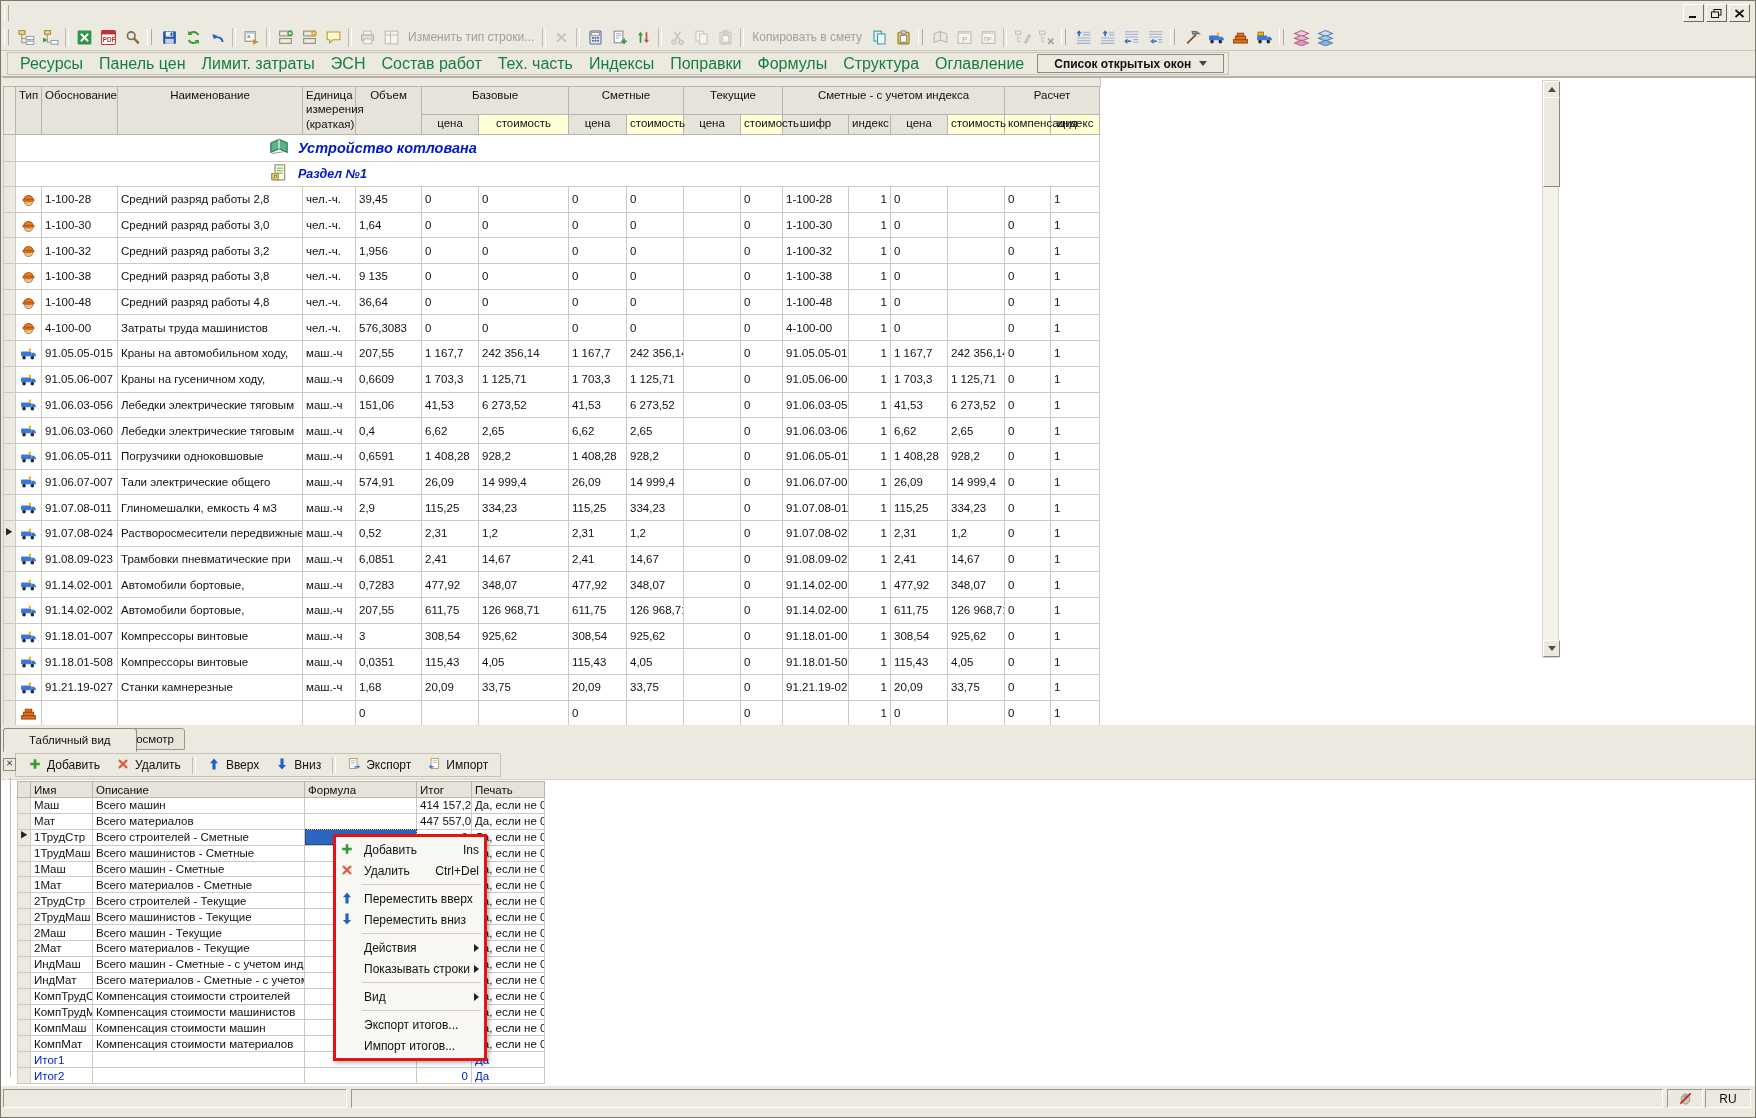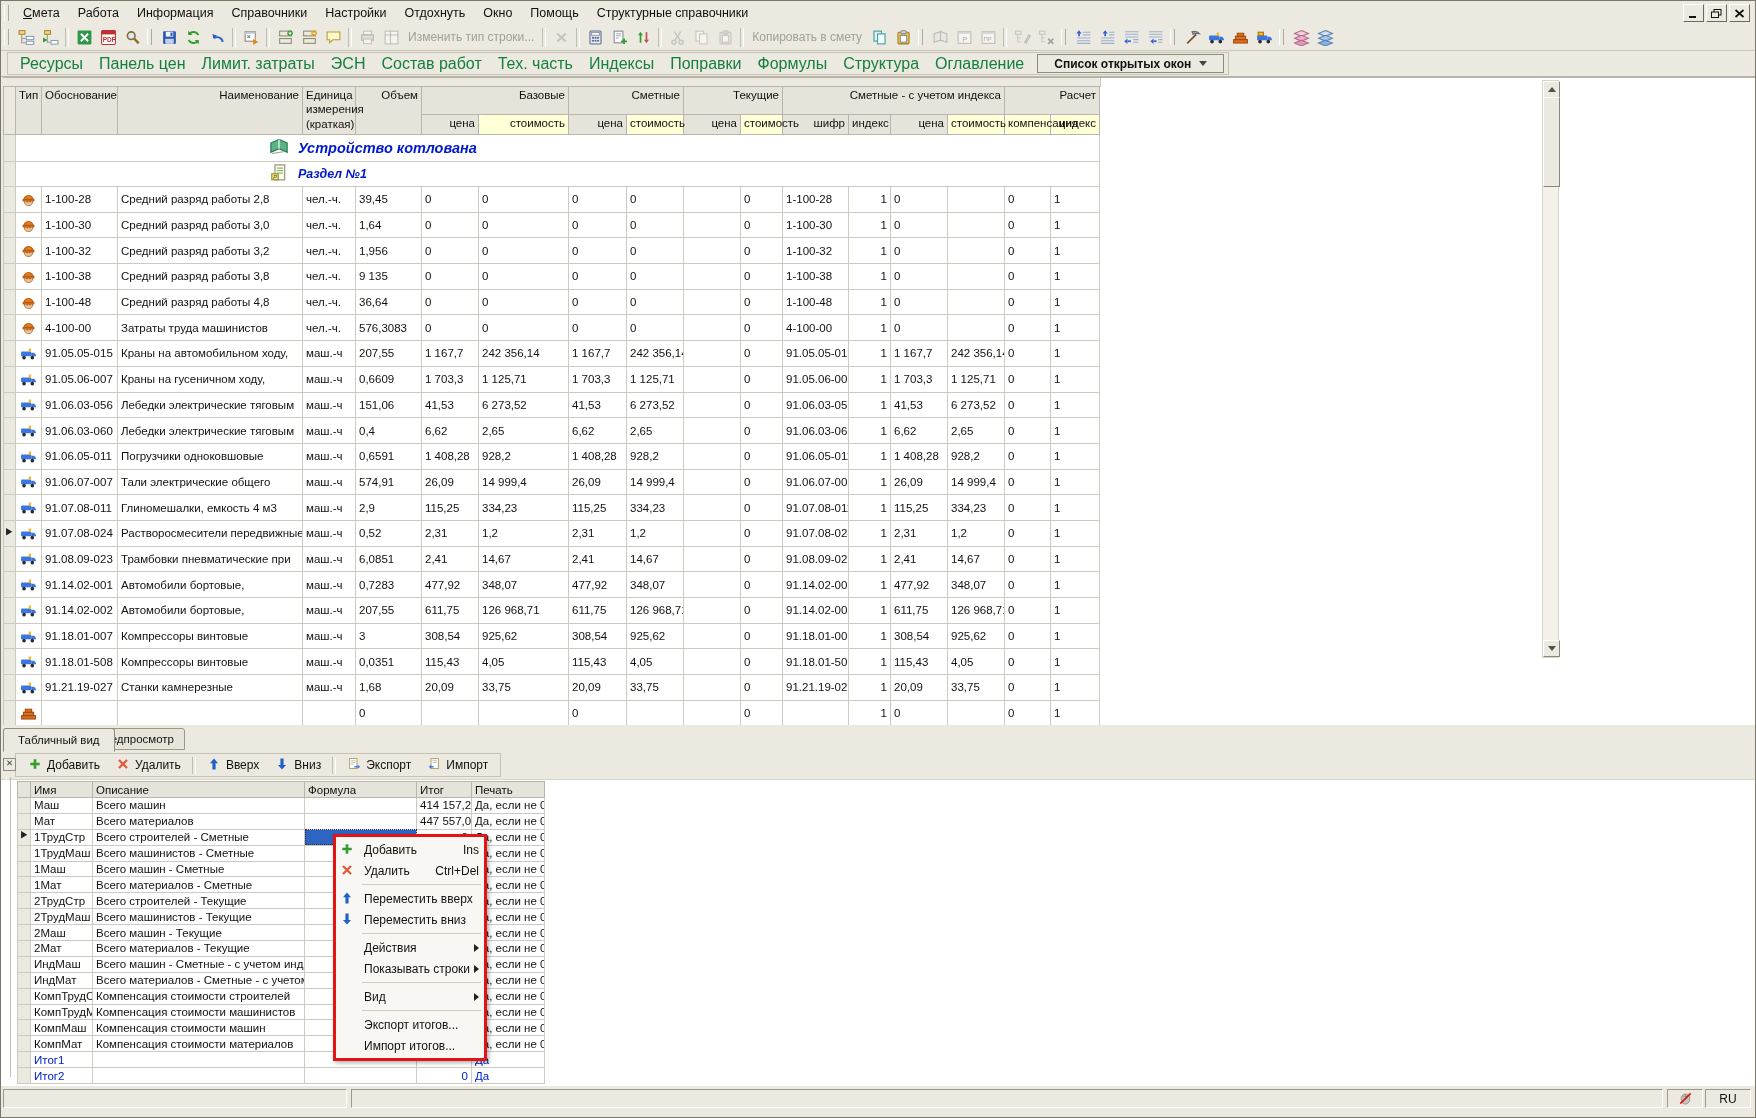--- a/index.html
+++ b/index.html
@@ -27,21 +27,21 @@
   
   #tabstrip{position:absolute;left:0;top:50px;width:100%;height:25px;background:#ece9e0;border-bottom:1px solid #b8b4a8;}
   .tsbox{position:absolute;left:6px;top:1px;height:21px;border:1px solid #c6c2b6;background:#ece9e0;display:flex;align-items:center;padding:0 4px;}
   .tstab{color:#15803d;font-size:16px;padding:0 8px;white-space:nowrap;}
   .openwin{display:flex;align-items:center;gap:8px;border:1px solid #8e8b7f;height:17px;padding:0 16px;margin-left:5px;color:#101010;font-size:12px;font-weight:bold;white-space:nowrap;background:#ece9e0;}
   .dd-arrow{width:0;height:0;border-left:4px solid transparent;border-right:4px solid transparent;border-top:5px solid #444;}
   
   #workspace{position:absolute;left:2px;top:76px;width:1752px;height:648px;background:#fff;border-top:1px solid #b5b1a5;}
   .topstrip{position:absolute;left:0;top:0;width:1097px;height:8px;background:#ece9e0;border-bottom:1px solid #cbc8c0;border-right:1px solid #cbc8c0;}
   #maingrid{position:absolute;left:0;top:8px;border-collapse:collapse;table-layout:fixed;background:#fff;font-size:11.5px;}
-  #maingrid th{background:#e6e3da;border:1px solid #b9b5aa;font-weight:normal;padding:1px 3px;text-align:right;vertical-align:top;font-size:11.5px;line-height:1.25;}
+  #maingrid th{background:#e6e3da;border:1px solid #b9b5aa;font-weight:normal;padding:1px 3px;text-align:center;vertical-align:top;font-size:11.5px;line-height:1.25;}
   #maingrid th.hl{background:#ffffd6;border-radius:6px;}
   #maingrid th.hind{background:#ece9e0;}
   #maingrid td{border:1px solid #cdcac2;padding:1px 3px;white-space:nowrap;overflow:hidden;vertical-align:middle;}
   #maingrid td.ind{background:#ece9e0;padding:0;text-align:center;}
   #maingrid td.type{padding:0;text-align:center;}
   #maingrid td.type svg{width:17px;height:17px;vertical-align:middle;}
   #maingrid tr.datarow{height:25.7px;}
   #maingrid td.ra{text-align:right;}
   .titlewrap{display:flex;align-items:center;gap:9px;padding-left:250px;font-style:italic;}
   .titlewrap svg{width:20px;height:20px;flex:0 0 auto;}
@@ -50,21 +50,21 @@
   .rowmark svg{width:11px;height:11px;}
   
   .vscroll{position:absolute;width:17px;background:#f3f1ea;border:1px solid #d8d4c8;box-sizing:border-box;}
   .sbtn{position:absolute;left:0;width:15px;height:15px;background:#ece9e0;border:1px solid;border-color:#fff #8a8779 #8a8779 #fff;display:flex;align-items:center;justify-content:center;}
   .sthumb{position:absolute;left:0;width:15px;background:#ece9e0;border:1px solid;border-color:#fff #8a8779 #8a8779 #fff;}
   .tri{width:0;height:0;border-left:4px solid transparent;border-right:4px solid transparent;}
   .tri.up{border-bottom:5px solid #55513f;}
   .tri.down{border-top:5px solid #55513f;}
   
   #bottomtabs{position:absolute;left:0;top:724px;width:100%;height:26px;background:#ece9e0;}
-  .btab-active{position:absolute;left:2px;top:3px;height:22px;padding:0 14px;background:#ece9e0;border:1px solid #8e8b80;border-bottom:1px solid #ece9e0;border-radius:3px 3px 0 0;font-size:11.5px;display:flex;align-items:center;z-index:2;}
+  .btab-active{position:absolute;left:2px;top:3px;height:22px;padding:0 25px;background:#ece9e0;border:1px solid #8e8b80;border-bottom:1px solid #ece9e0;border-radius:3px 3px 0 0;font-size:11.5px;display:flex;align-items:center;z-index:2;}
   .btab{position:absolute;left:84px;top:3px;height:20px;padding:0 10px;background:#e7e4da;border:1px solid #9b988c;border-radius:3px 3px 0 0;font-size:11.5px;display:flex;align-items:center;}
   
   #tpanel{position:absolute;left:0;top:750px;width:1756px;height:334px;background:#fff;}
   .ttoolbar-row{position:absolute;left:0;top:0;width:100%;height:28px;background:#ece9e0;border-bottom:1px solid #d8d4c8;}
   .tclose{position:absolute;left:2px;top:7px;width:11px;height:11px;border:1px solid #8e8b80;background:#ece9e0;font-size:8.5px;line-height:9px;text-align:center;color:#3c3a33;z-index:3;}
   .leftgroove{position:absolute;left:5px;top:26px;width:3px;height:300px;border-left:1px solid #ffffff;border-right:1px solid #c2beb2;}
   .ttoolbar{position:absolute;left:14px;top:2px;height:22px;border:1px solid #c6c2b6;background:#ece9e0;display:flex;align-items:center;padding:0 4px;}
   .tbutton{display:flex;align-items:center;gap:5px;padding:0 8px;font-size:12px;color:#101010;white-space:nowrap;}
   .tbutton svg{width:14px;height:14px;}
   .tbsep{width:2px;height:17px;border-left:1px solid #c2beb2;border-right:1px solid #fff;margin:0 3px;}
@@ -89,31 +89,20 @@
   .sp{position:absolute;top:3px;height:19px;border:1px solid;border-color:#9c988c #ffffff #ffffff #9c988c;background:#ece9e0;box-sizing:border-box;}
   #sp-lang{display:flex;align-items:center;justify-content:center;font-size:12px;color:#101010;}
   #sp-mouse{display:flex;align-items:center;justify-content:center;}
   #sp-mouse svg{width:15px;height:15px;}
 </style>
 </head>
 <body>
 
 <div id="menubar">
   <div class="mgrip"></div>
-  <div id="menuitems" style="display:flex;align-items:center;">
-      <span class="menu-item"><u>С</u>мета</span>
-      <span class="menu-item">Работа</span>
-      <span class="menu-item">Информация</span>
-      <span class="menu-item">Справочники</span>
-      <span class="menu-item">Настройки</span>
-      <span class="menu-item">Отдохнуть</span>
-      <span class="menu-item">Окно</span>
-      <span class="menu-item">Помощь</span>
-      <span class="menu-item">Структурные справочники</span>
-    </div>
   <div id="winbtns">
     <div class="wbtn">
         <svg viewBox="0 0 11 9">
           <rect x="1" y="7" width="7" height="2" fill="#111"></rect>
         </svg>
       </div>
     <div class="wbtn">
         <svg viewBox="0 0 11 9">
           <rect x="3" y="0.5" width="7" height="5.5" fill="none" stroke="#111"></rect>
           <rect x="0.5" y="3" width="7" height="5.5" fill="#ece9e0" stroke="#111"></rect>

